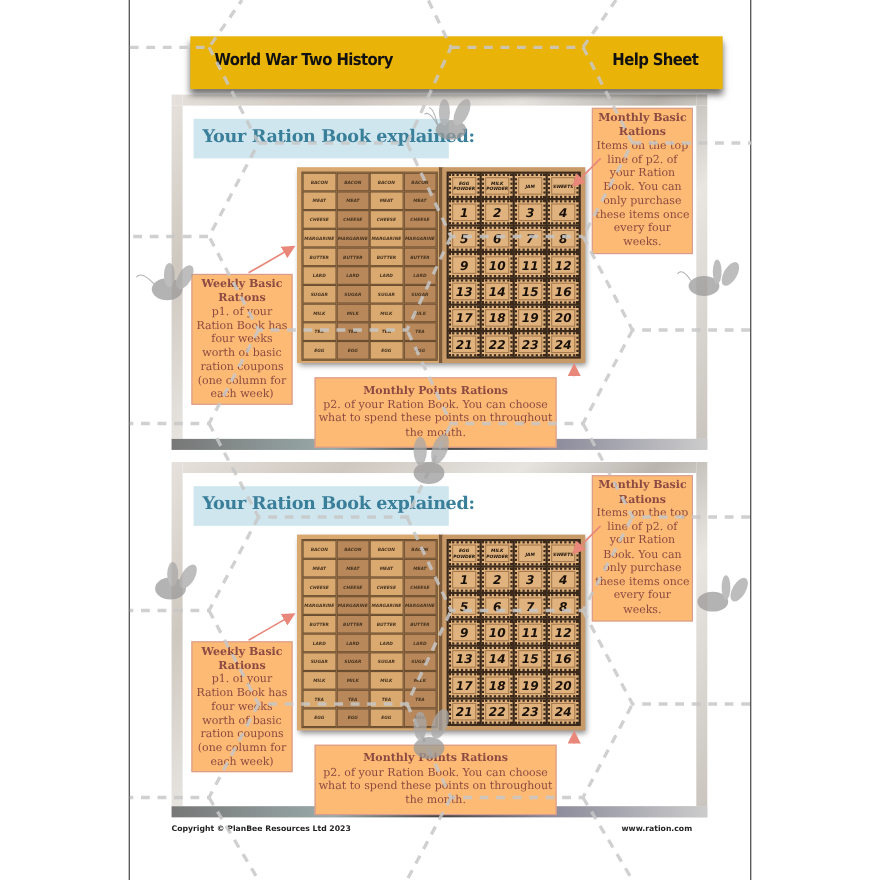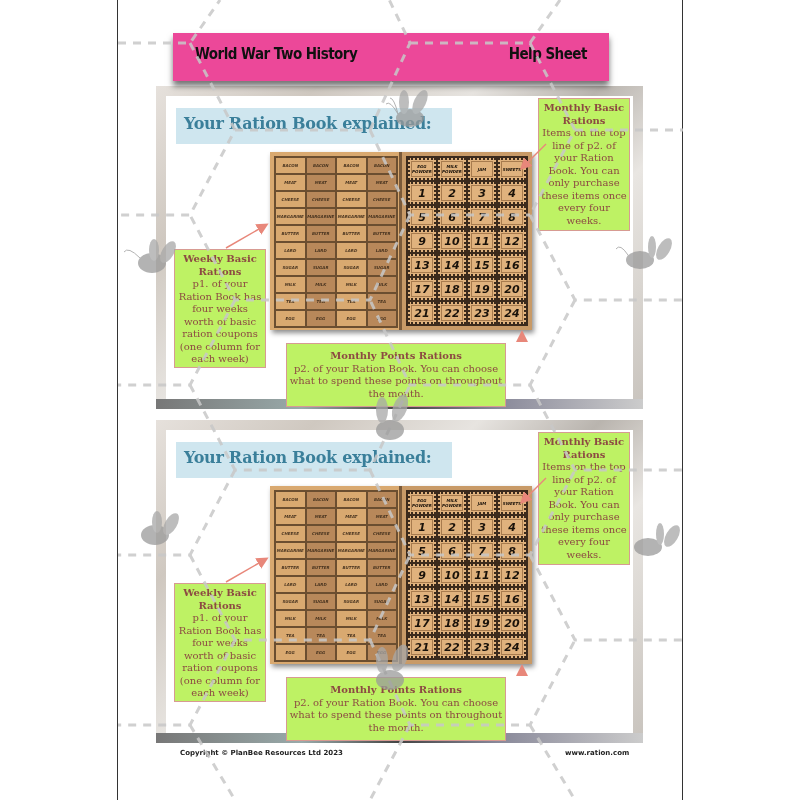--- a/index.html
+++ b/index.html
@@ -1,48 +1,48 @@
 <!DOCTYPE html>
 <html><head>
 <meta charset="utf-8">
 <style>
   html, body { margin:0; padding:0; }
   body { width:800px; height:800px; background:#ffffff; position:relative; overflow:hidden; font-family:"DejaVu Serif", serif; }
   .page { position:absolute; left:117px; top:0; width:566px; height:800px; background:#fff; border-left:1px solid #333; border-right:1px solid #333; box-sizing:border-box; }
   .hex-bg { position:absolute; left:0; top:0; width:800px; height:800px; pointer-events:none; z-index:5; }
-  .header { position:absolute; left:173px; top:33px; width:436px; height:48px; background:#ec4899; box-shadow:0 5px 6px rgba(0,0,0,0.55); z-index:3; }
+  .header { position:absolute; left:173px; top:33px; width:484px; height:48px; background:#eab308; box-shadow:0 5px 6px rgba(0,0,0,0.55); z-index:3; }
   .header .title { position:absolute; left:22px; top:12px; font-family:"DejaVu Sans", sans-serif; font-weight:bold; font-size:15px; letter-spacing:-0.6px; color:#111; transform:scaleX(0.9); transform-origin:left; }
   .header .sheet { position:absolute; right:22px; top:12px; font-family:"DejaVu Sans", sans-serif; font-weight:bold; font-size:15px; letter-spacing:-0.6px; color:#111; transform:scaleX(0.9); transform-origin:right; }
   .panel { position:absolute; left:156px; width:487px; height:323px; box-sizing:border-box; border:10px solid #d9d6d2;
     background:#fff; z-index:2;
     border-image: linear-gradient(135deg,#e6e1dc 0%,#cfc8c0 20%,#e7e4e0 40%,#b9b4ae 55%,#e9e6e2 70%,#c8c3bd 100%) 10; }
   .panel.p1 { top:86px; }
   .panel.p2 { top:420px; }
   .panel .bottom-strip { position:absolute; left:-10px; right:-10px; bottom:-10px; height:10px; background:linear-gradient(90deg,#777 0%,#9aa 30%,#444 50%,#889 70%,#ccc 100%); }
-  .heading-band { position:absolute; left:10px; top:12px; width:232px; height:36px; background:#cfe6ef;padding-left:44px; }
+  .heading-band { position:absolute; left:10px; top:12px; width:232px; height:36px; background:#cfe6ef; }
   .heading-band span { position:absolute; left:8px; top:6px; font-family:"DejaVu Serif", serif; font-weight:bold; font-size:16px; color:#3a7f9a; white-space:nowrap; letter-spacing:-0.3px; }
-  .callout { position:absolute; box-sizing:border-box; border:1.5px solid #d79b92; background:#bef264; color:#8c4a42; text-align:center; font-size:10px; line-height:12.5px; padding:3px 2px; z-index:4; }
+  .callout { position:absolute; box-sizing:border-box; border:1.5px solid #d79b92; background:#fdba74; color:#8c4a42; text-align:center; font-size:10px; line-height:12.5px; padding:3px 2px; z-index:4; }
   .callout b { display:block; font-weight:bold; }
   .c-monthly { left:372px; top:2px; width:92px; height:133px; }
   .c-weekly { left:8px; top:153px; width:92px; height:119px; }
   .c-points { left:120px; top:247px; width:220px; height:64px; padding-top:6px; }
   .book { position:absolute; left:104px; top:56px; width:262px; height:178px; box-shadow:2px 3px 5px rgba(0,0,0,0.45); z-index:3; }
   .book .left { position:absolute; left:0; top:0; width:130px; height:178px; background:#d9a970; }
   .book .right { position:absolute; left:132px; top:0; width:130px; height:178px; background:#c89a67; }
   .book .spine { position:absolute; left:129px; top:0; width:4px; height:178px; background:#7a5a3a; }
   .grid-left { position:absolute; left:4px; top:4px; width:122px; height:170px; display:grid; grid-template-columns:repeat(4,1fr); grid-template-rows:repeat(10,1fr); border:1px solid #6b4e30; }
   .cell { border:0.5px solid #6b4e30; display:flex; align-items:center; justify-content:center; font-family:"DejaVu Sans", sans-serif; font-style:italic; font-weight:bold; font-size:4px; color:#4a3520; }
   .cell.dark { background:#b8885a; }
   .grid-right { position:absolute; left:4px; top:4px; width:122px; height:170px; display:grid; grid-template-columns:repeat(4,1fr); grid-template-rows:repeat(7,1fr); gap:2px; background:#3b2a1c; padding:2px; box-sizing:border-box; }
   .coupon { background:#e0b27d; border:2px dotted #3b2a1c; outline:1px solid #a77b4e; outline-offset:-4px; display:flex; align-items:center; justify-content:center; font-family:"DejaVu Sans", sans-serif; font-style:italic; font-weight:bold; font-size:11px; color:#1a120a; box-sizing:border-box; }
   .coupon.top { font-size:4px; line-height:5px; text-align:center; }
   .arrow { position:absolute; z-index:4; pointer-events:none; }
   .bee { position:absolute; z-index:6; opacity:0.75; }
   .footer { position:absolute; top:749px; font-family:"DejaVu Sans", sans-serif; font-weight:bold; font-size:7px; color:#222; z-index:3; }
-  .footer.left { left:180px; }
+  .footer.left { left:156px; }
   .footer.right { left:565px; }
 </style>
 </head>
 <body>
 
 <div class="page"></div>
 
 <svg class="hex-bg" viewBox="0 0 800 800">
   <g stroke="#c8c8c8" stroke-width="3" stroke-dasharray="8,7" fill="none" opacity="0.85">
     <path d="M118 43 H190 L220 0"></path>

